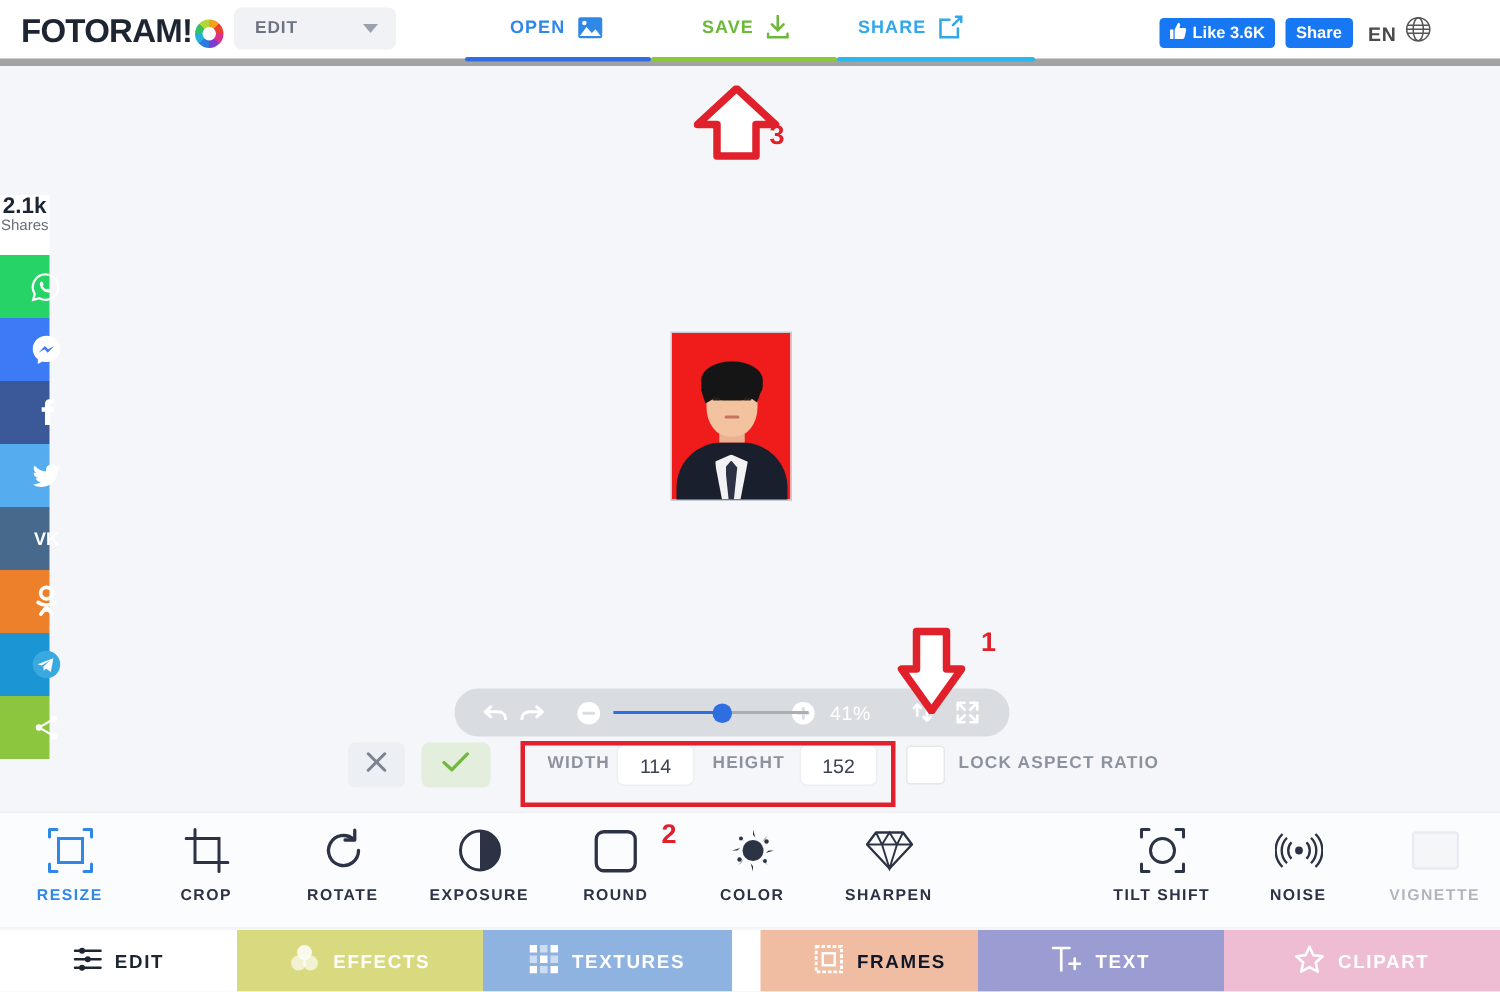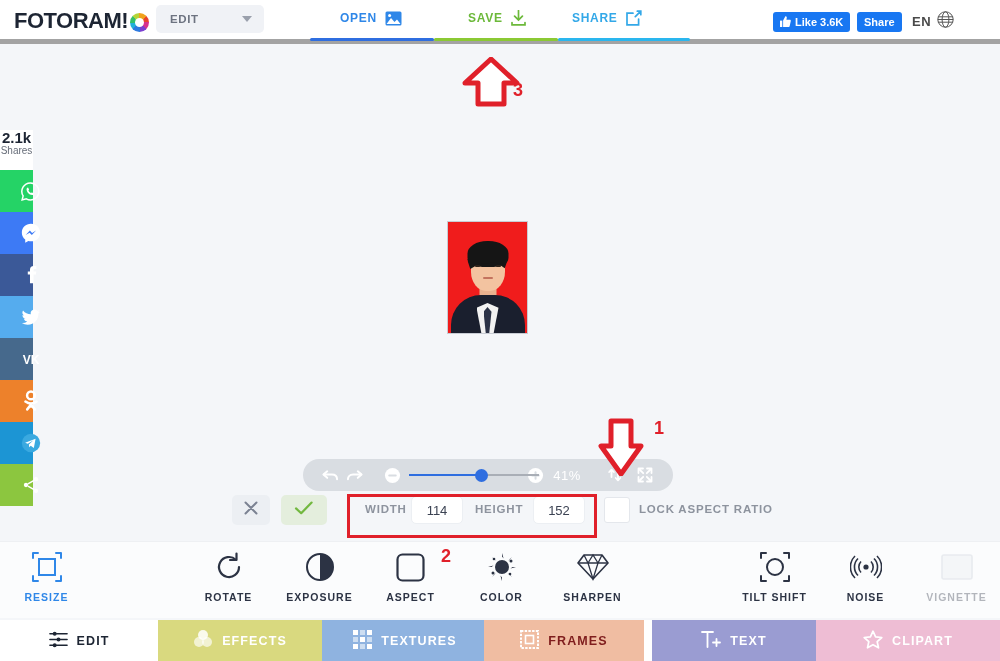--- a/index.html
+++ b/index.html
@@ -195,21 +195,21 @@
   
   .tabbar { position: absolute; left: 0; top: 620px; width: 1000px; height: 41px; background: #fff; }
   .tab {
     position: absolute; top: 0; height: 41px;
     display: flex; align-items: center; justify-content: center; gap: 9px;
     font-size: 12.5px; font-weight: 700; letter-spacing: 1.1px; cursor: pointer;
   }
   #tab-edit     { left: 0;   width: 158px; color: #1d2533; background: #fff; }
   #tab-effects  { left: 158px; width: 164px; color: #fff; background: #d9d97f; }
   #tab-textures { left: 322px; width: 166px; color: #fff; background: #8fb3e0; }
-  #tab-frames   { left: 484px; width: 160px; color: #7f1d1d; background: #f0bda2; }
+  #tab-frames   { left: 507px; width: 160px; color: #0f172a; background: #f0bda2; }
   #tab-text     { left: 652px; width: 164px; color: #fff; background: #9a9cd2; }
   #tab-clipart  { left: 816px; width: 184px; color: #fff; background: #eebdd4; justify-content: center; }
 
   
   .ann { position: absolute; pointer-events: none; }
   #ann-arrow-3 { left: 462px; top: 57px; }
   #ann-num-3 { left: 513px; top: 80px; font-size: 18px; font-weight: 700; color: #e0202a; }
   #ann-arrow-1 { left: 598px; top: 418px; }
   #ann-num-1 { left: 654px; top: 418px; font-size: 18px; font-weight: 700; color: #e0202a; }
   #ann-box-2 {
@@ -452,20 +452,29 @@
     <div class="tool active" style="left:1px">
       <div class="ticon">
         <svg width="32" height="32" viewBox="0 0 32 32">
           <rect x="8" y="8" width="16" height="16" fill="none" stroke="#2f87e8" stroke-width="2"></rect>
           <path d="M2 2h5M2 2v5M30 2h-5M30 2v5M2 30h5M2 30v-5M30 30h-5M30 30v-5" stroke="#2f87e8" stroke-width="2" stroke-linecap="round"></path>
         </svg>
       </div>
       <div class="tlabel">RESIZE</div>
     </div>
 
+    <div class="tool" style="left:92px">
+      <div class="ticon">
+        <svg width="30" height="30" viewBox="0 0 30 30">
+          <path d="M7 1 V23 H29" stroke="#2c3344" stroke-width="2" fill="none" stroke-linecap="round"></path>
+          <path d="M1 7 H23 V29" stroke="#2c3344" stroke-width="2" fill="none" stroke-linecap="round"></path>
+        </svg>
+      </div>
+      <div class="tlabel">CROP</div>
+    </div>
 
     <div class="tool" style="left:183px">
       <div class="ticon">
         <svg width="30" height="30" viewBox="0 0 30 30">
           <path d="M25 15a10 10 0 1 1-3.2-7.3" stroke="#2c3344" stroke-width="2.2" fill="none" stroke-linecap="round"></path>
           <path d="M22.5 1.5 V8 H16" stroke="#2c3344" stroke-width="2.2" fill="none" stroke-linecap="round" stroke-linejoin="round"></path>
         </svg>
       </div>
       <div class="tlabel">ROTATE</div>
     </div>
@@ -479,21 +488,21 @@
       </div>
       <div class="tlabel">EXPOSURE</div>
     </div>
 
     <div class="tool" style="left:365px">
       <div class="ticon">
         <svg width="29" height="29" viewBox="0 0 29 29">
           <rect x="1.5" y="1.5" width="26" height="26" rx="5" fill="none" stroke="#2c3344" stroke-width="2.2"></rect>
         </svg>
       </div>
-      <div class="tlabel">ASPECT</div>
+      <div class="tlabel">ROUND</div>
     </div>
 
     <div class="tool" style="left:456px">
       <div class="ticon">
         <svg width="30" height="30" viewBox="0 0 30 30">
           <circle cx="15" cy="15" r="7" fill="#2c3344"></circle>
           <path d="M15 1 L16.6 6.5 L15 4.5 Z M29 15 L23.5 16.6 L25.5 15 Z M15 29 L13.4 23.5 L15 25.5 Z M1 15 L6.5 13.4 L4.5 15 Z M25 5 L21 9.5 L22.8 7 Z M25 25 L20.5 21 L23 22.8 Z M5 25 L9 20.5 L7.2 23 Z M5 5 L9.5 9 L7 7.2 Z" fill="#2c3344"></path>
           <circle cx="24" cy="9" r="1.5" fill="#2c3344"></circle>
             <circle cx="6" cy="21" r="1.5" fill="#2c3344"></circle>
           <circle cx="23" cy="22" r="1.3" fill="#2c3344"></circle>

